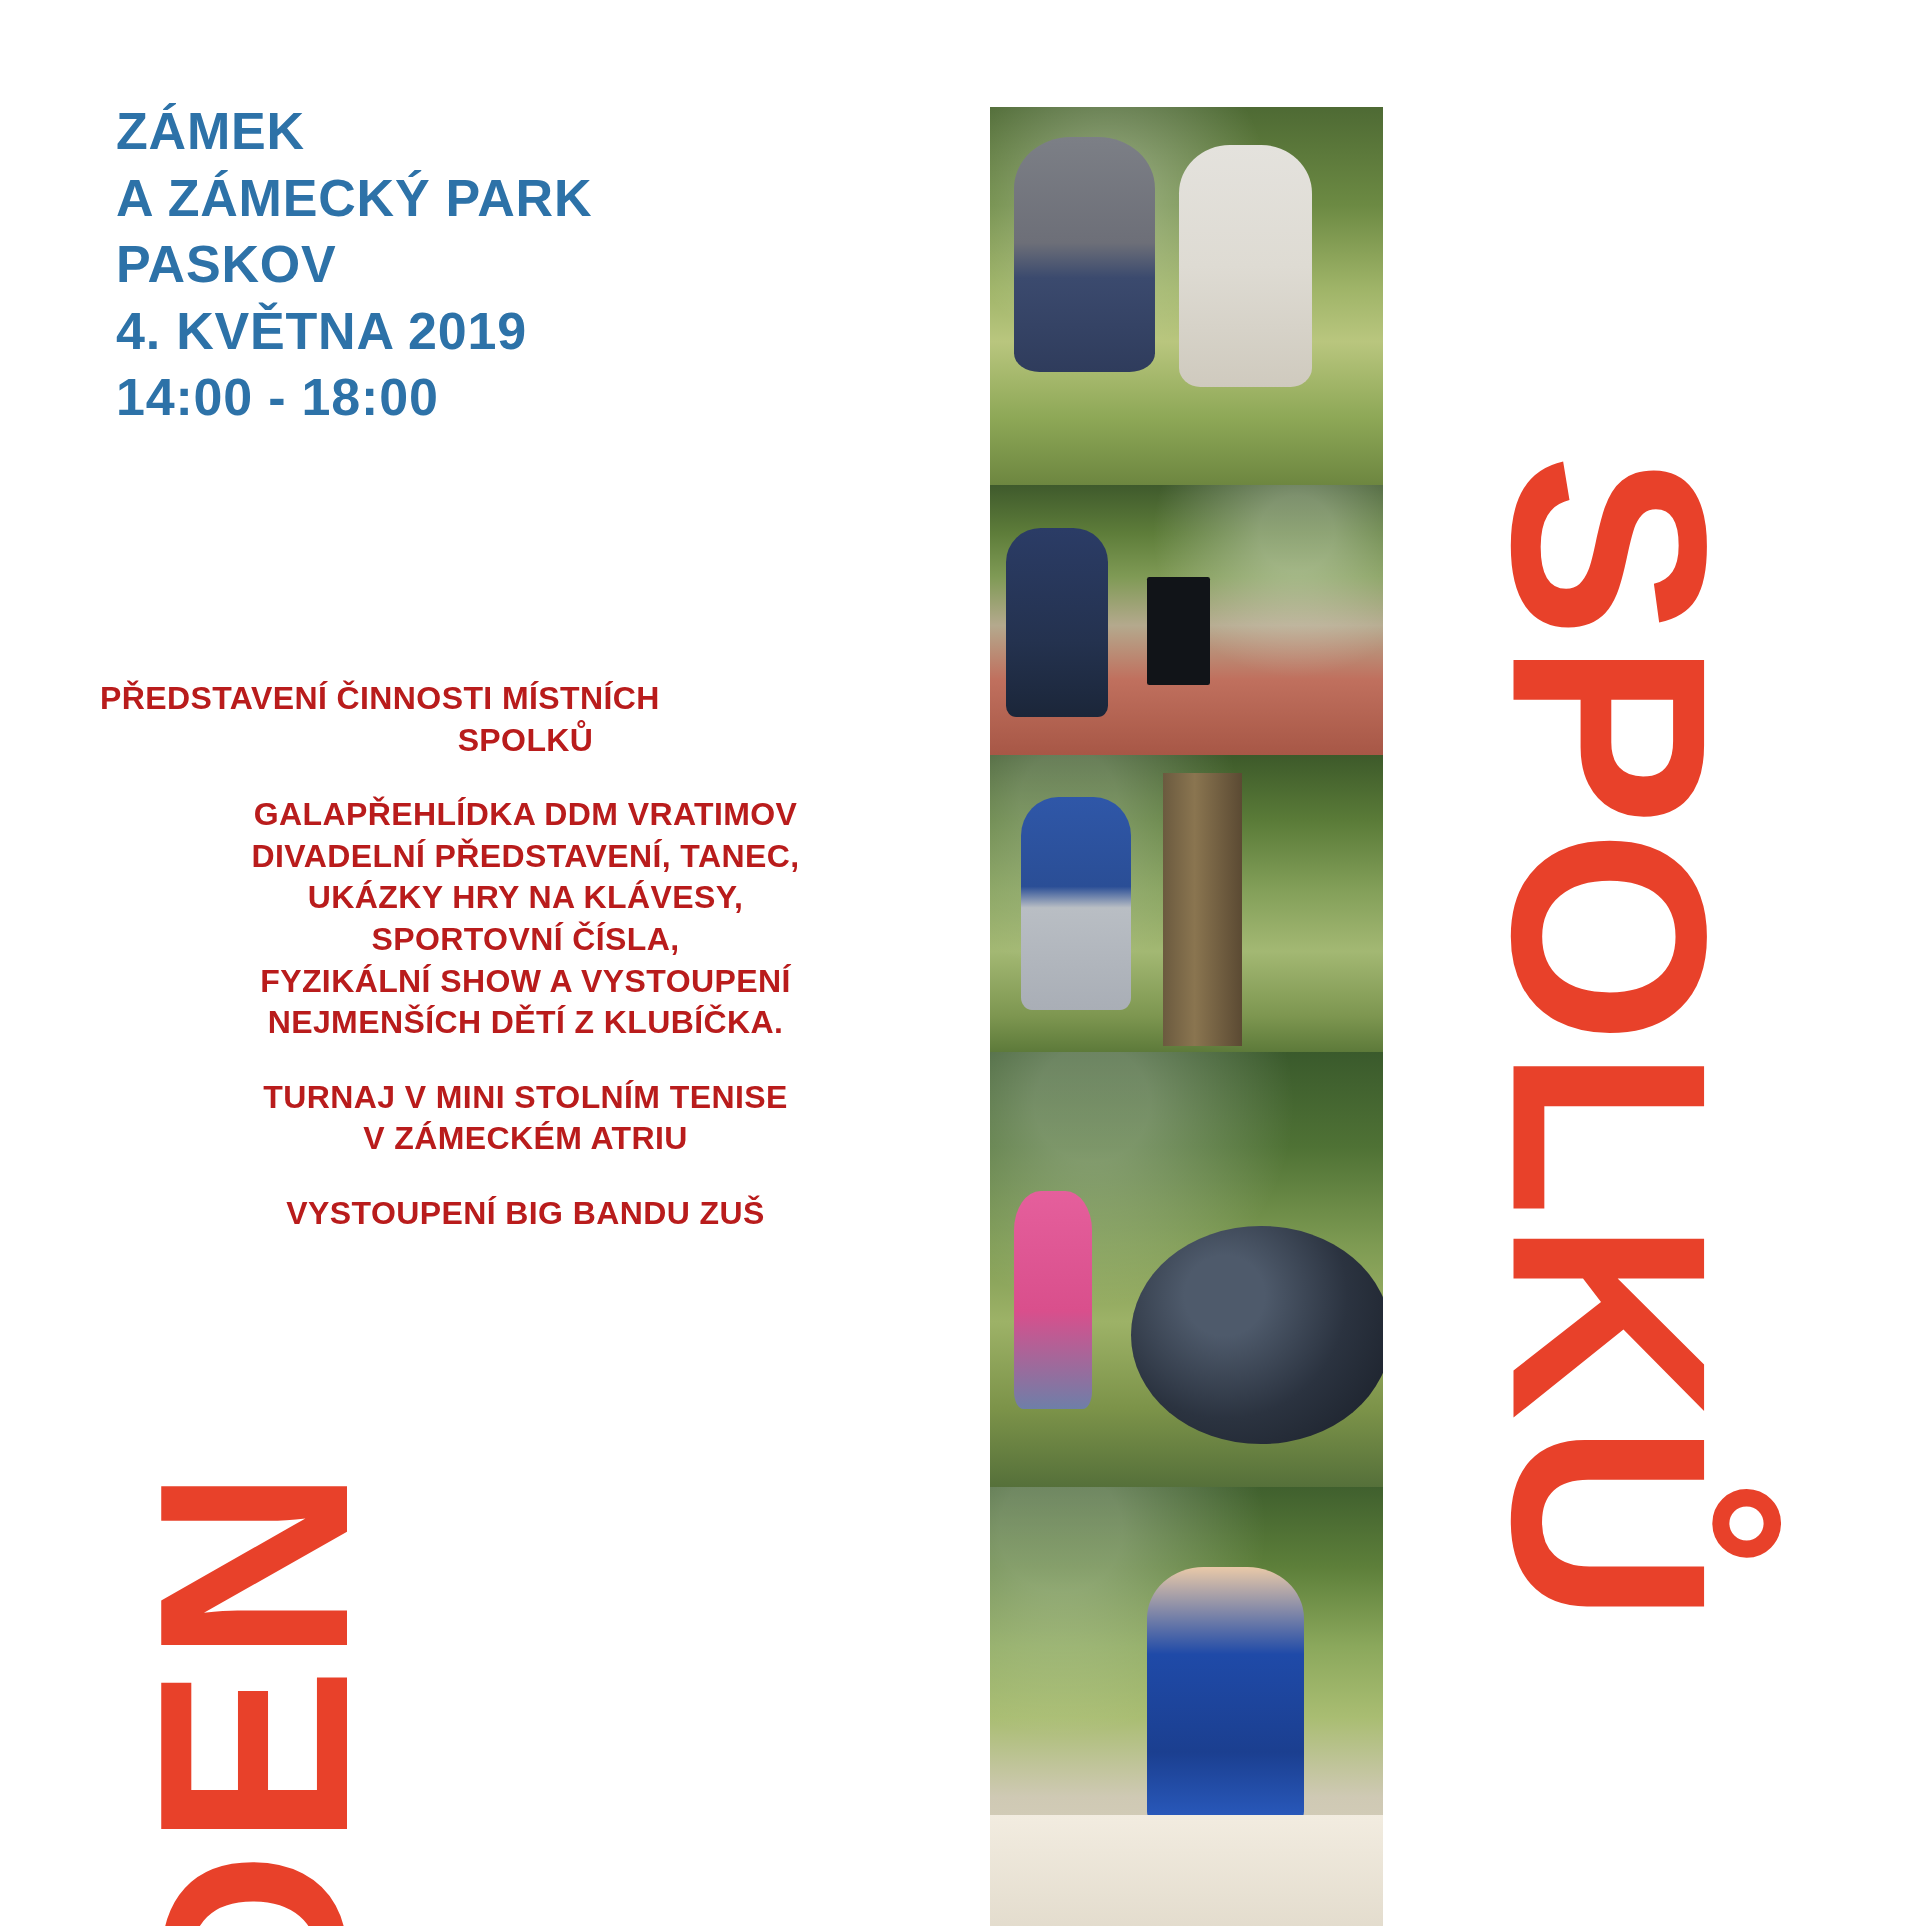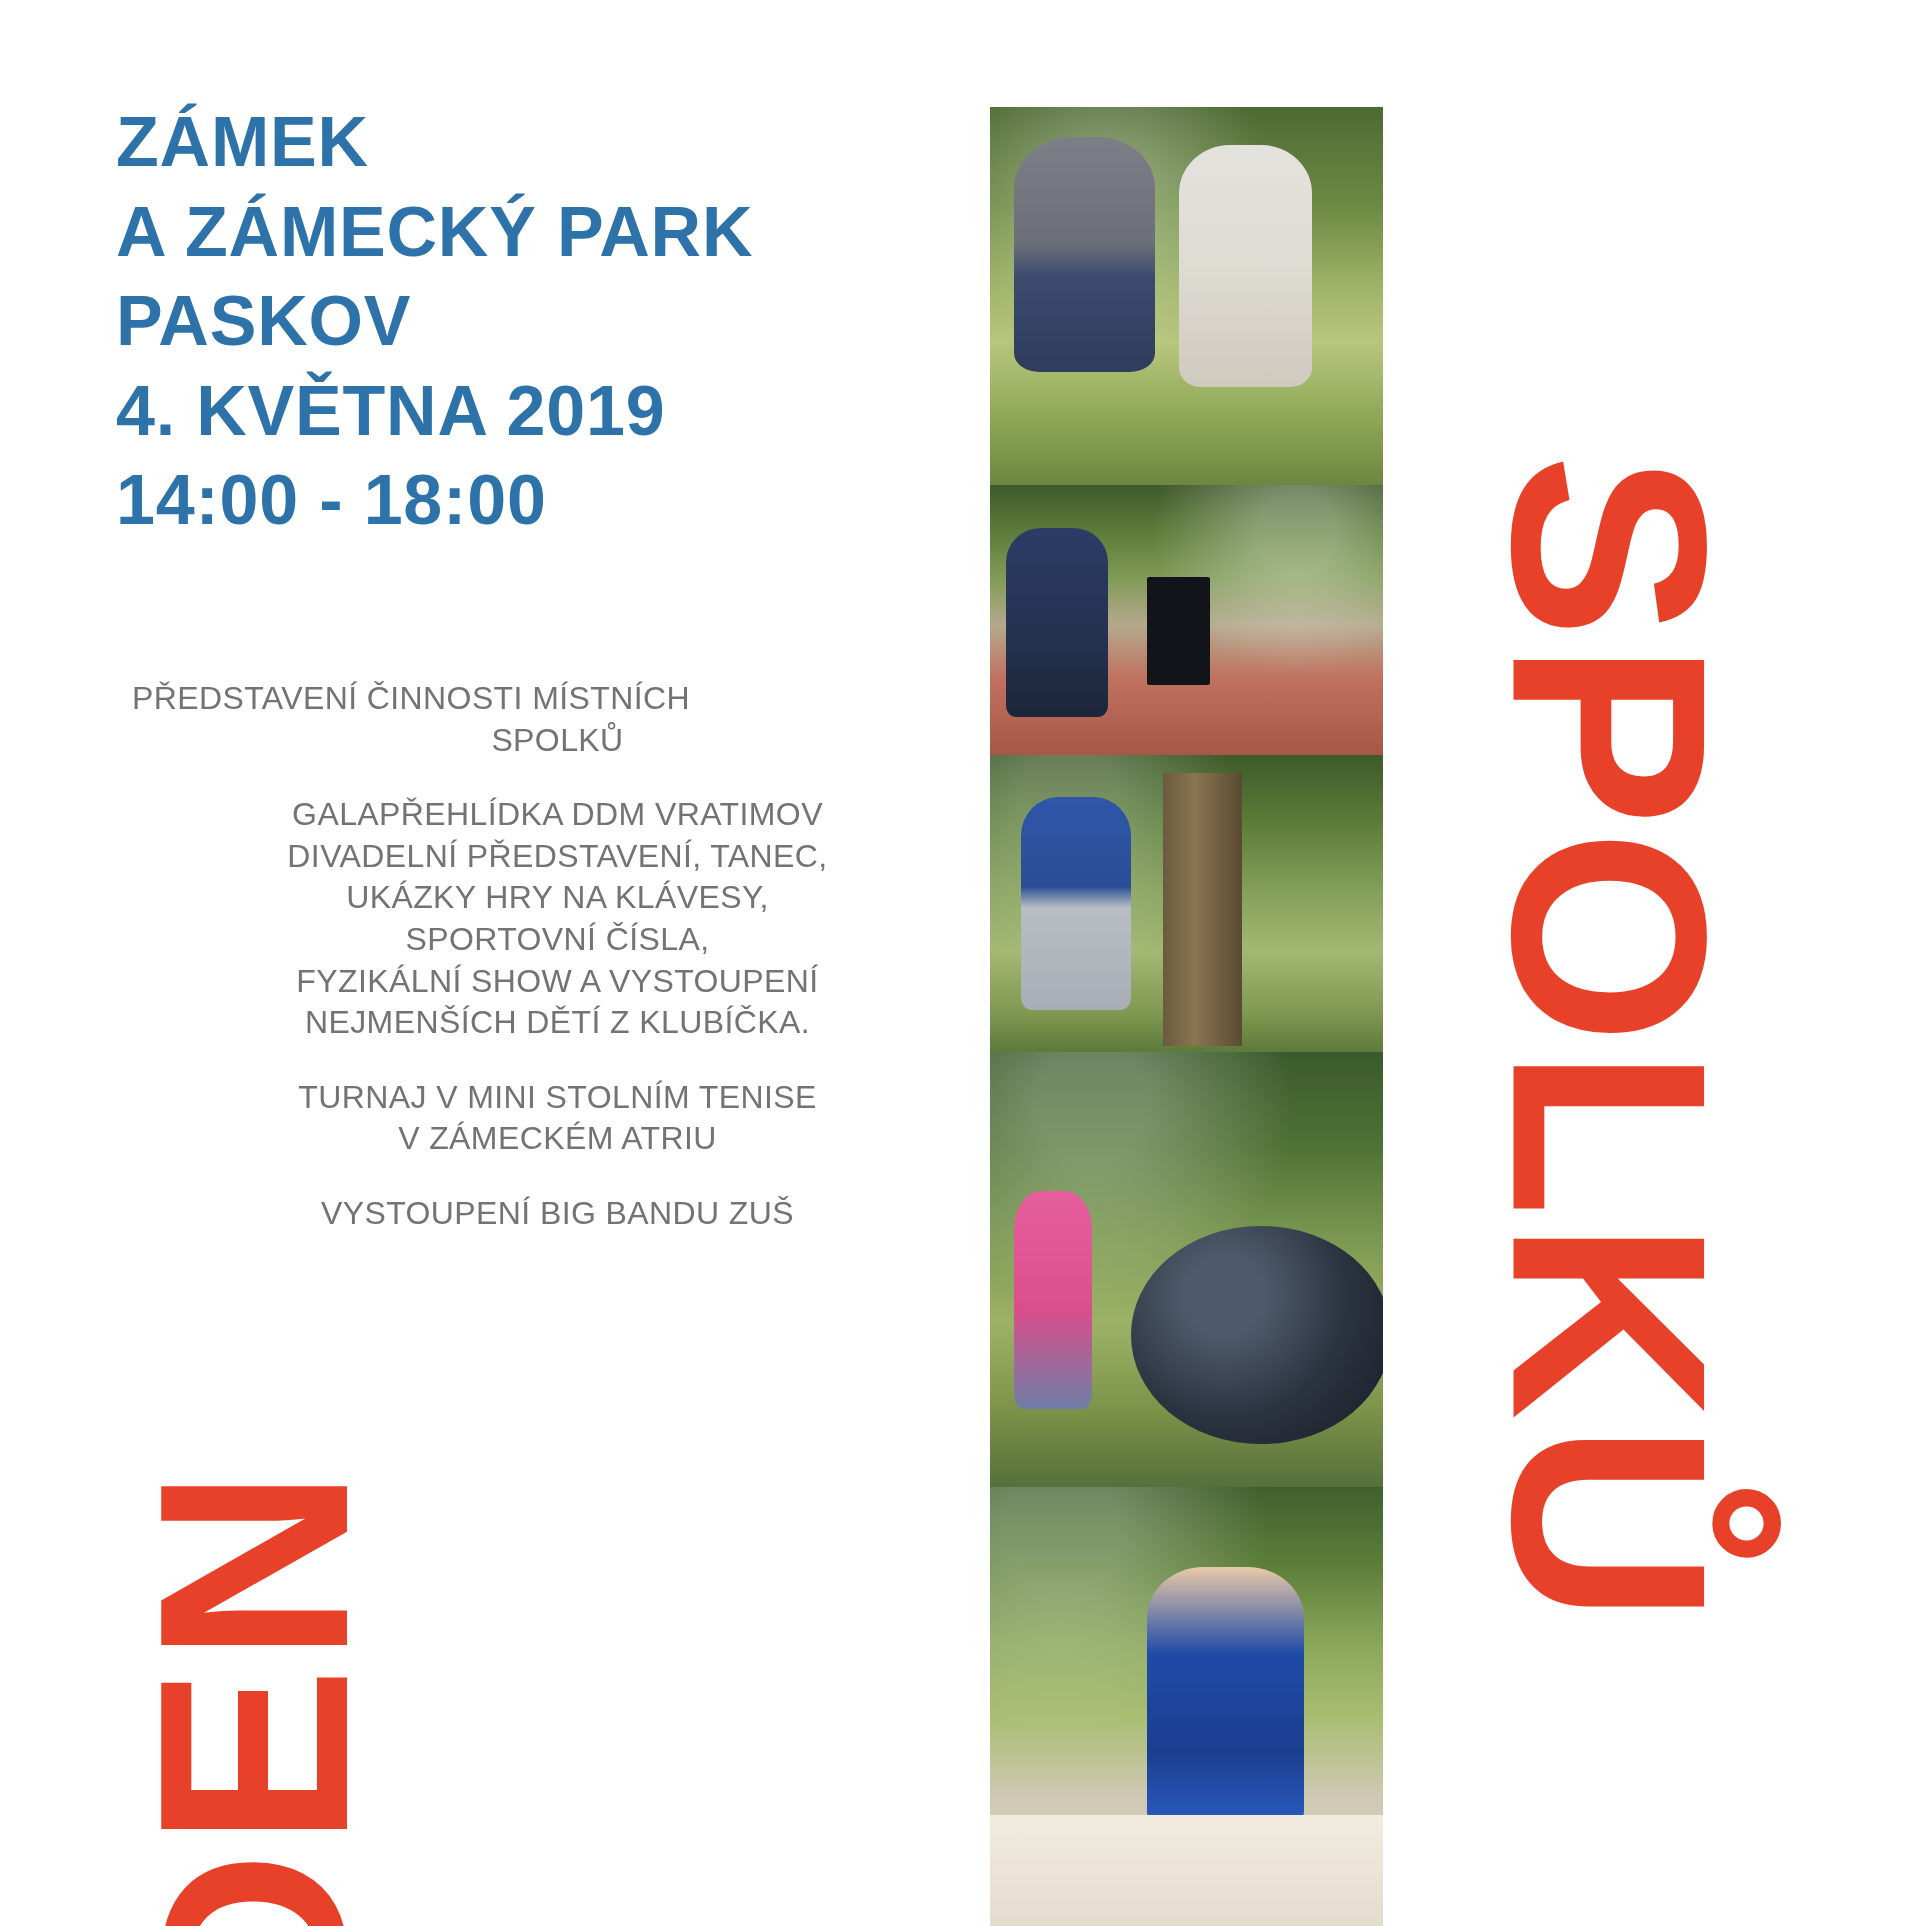--- a/index.html
+++ b/index.html
@@ -19,38 +19,38 @@
   }
 
   
   .header-title {
     position: absolute;
     left: 116px;
     top: 98px;
     width: 886px;
     color: #2d72a8;
     font-weight: bold;
-    font-size: 70px;
+    font-size: 52px;
     line-height: 1.28;
     letter-spacing: 0.8px;
     text-transform: uppercase;
   }
   .header-title .line {
     display: block;
     white-space: nowrap;
   }
 
   
   .program {
     position: absolute;
-    left: 132px;
+    left: 100px;
     top: 678px;
     width: 851px;
-    color: #737373;
-    font-weight: normal;
+    color: #b91c1c;
+    font-weight: bold;
     font-size: 32px;
     line-height: 1.30;
     letter-spacing: 0.4px;
     text-transform: uppercase;
   }
   .program .para {
     margin-bottom: 33px;
   }
   .program .para:last-child { margin-bottom: 10px; }
   .program .pline { display: block; }

